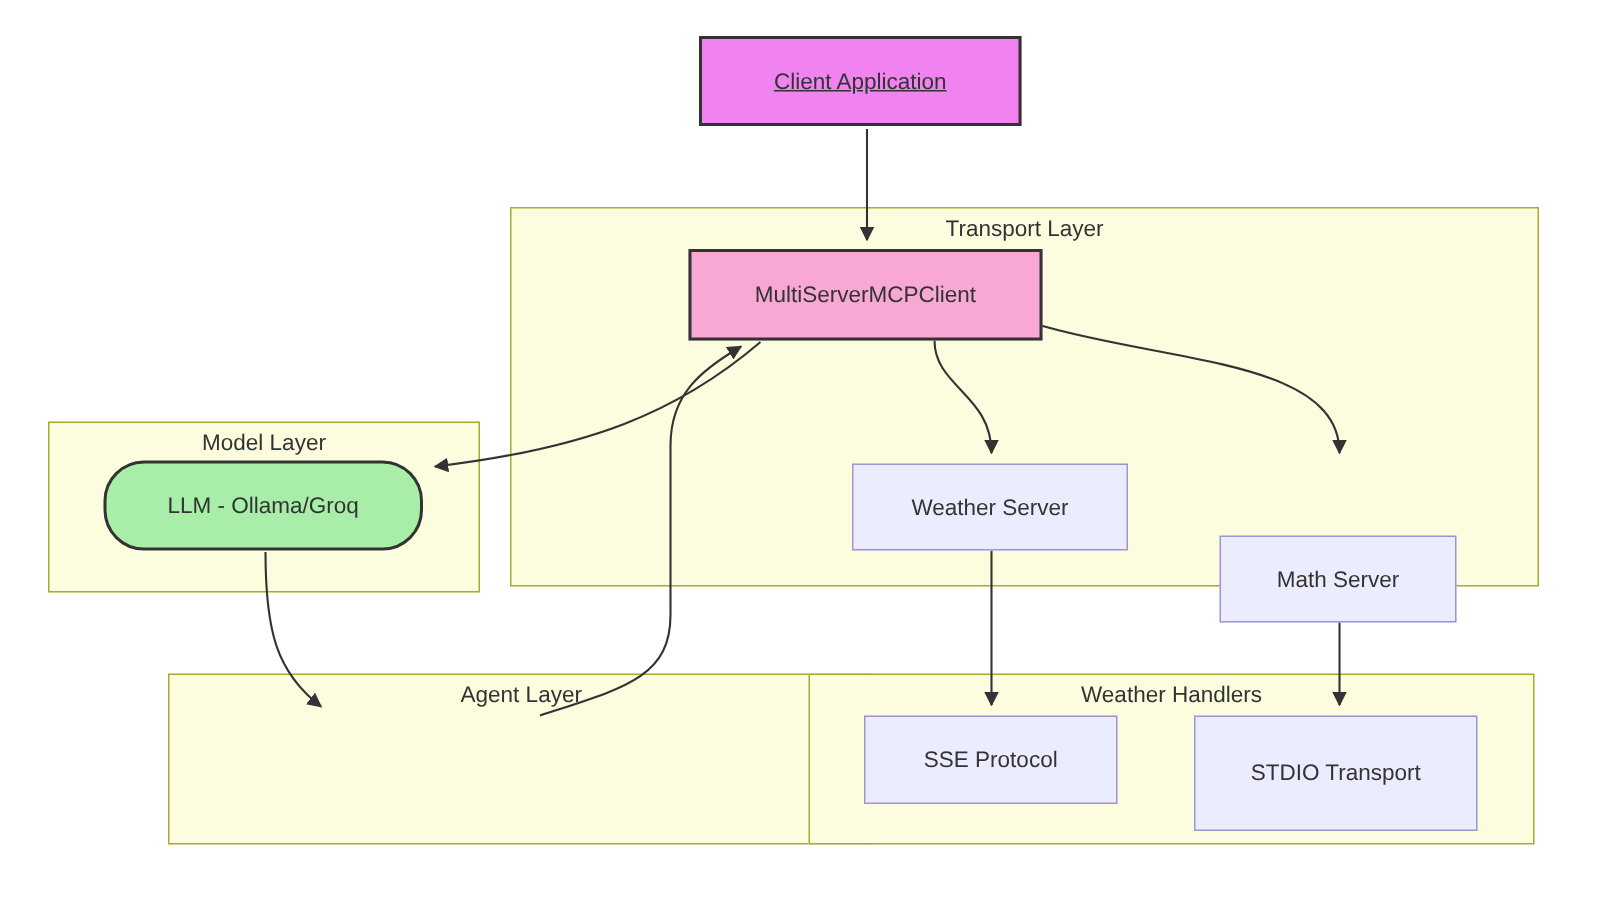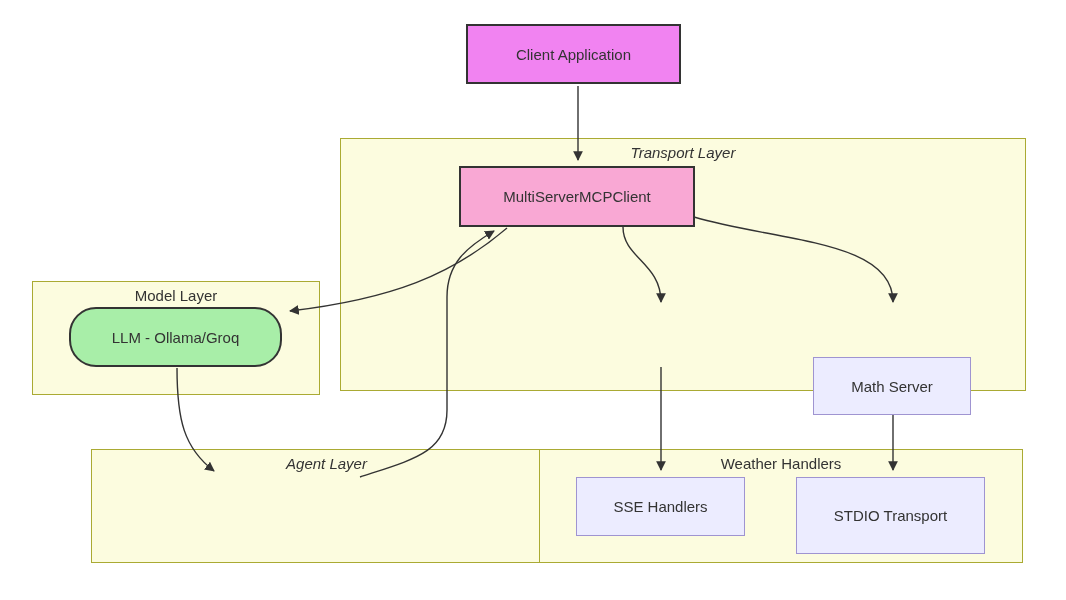--- a/index.html
+++ b/index.html
@@ -53,29 +53,29 @@
   .node.pink-bright { background: #f183f1; }
   .node.pink-light  { background: #f2a9f2; }
   .node.purple      { background: #f9a8d4; }
   .node.green       { background: #a8eea8; }
 </style>
 </head>
 <body>
 
 <div class="canvas">
 
-  <div class="cluster" style="left:340px; top:138px; width:686px; height:253px;font-style:italic;">
+  <div class="cluster" style="left:340px; top:138px; width:686px; height:253px;">
     <div class="cluster-label">Transport Layer</div>
   </div>
 
   <div class="cluster" style="left:32px; top:281px; width:288px; height:114px;">
     <div class="cluster-label">Model Layer</div>
   </div>
 
-  <div class="cluster" style="left:91px; top:449px; width:471px; height:114px;font-style:italic;">
+  <div class="cluster" style="left:112px; top:449px; width:471px; height:114px;">
     <div class="cluster-label">Agent Layer</div>
   </div>
 
   <div class="cluster" style="left:539px; top:449px; width:484px; height:114px;">
     <div class="cluster-label">Weather Handlers</div>
   </div>
 
   <svg class="edges" viewBox="0 0 1066 600" xmlns="http://www.w3.org/2000/svg">
     <defs>
       <marker id="arrow" viewBox="0 0 10 10" refX="9" refY="5" markerWidth="7" markerHeight="7" orient="auto-start-reverse">
@@ -87,39 +87,42 @@
       <path d="M 623 227 C 623 258, 661 263, 661 302" marker-end="url(#arrow)"></path>
       <path d="M 694 217 C 780 242, 893 240, 893 302" marker-end="url(#arrow)"></path>
       <path d="M 507 228 C 452 275, 392 299, 290 311" marker-end="url(#arrow)"></path>
       <path d="M 177 368 C 177 420, 184 448, 214 471" marker-end="url(#arrow)"></path>
       <path d="M 360 477 C 415 459, 447 452, 447 410 L 447 297 C 447 263, 467 247, 494 231" marker-end="url(#arrow)"></path>
       <path d="M 661 367 L 661 470" marker-end="url(#arrow)"></path>
       <path d="M 893 367 L 893 470" marker-end="url(#arrow)"></path>
     </g>
   </svg>
 
-  <div class="node pink-bright dark-border" style="left:466px; top:24px; width:215px; height:60px;">
+  <div class="node pink-bright dark-border" style="left:466px; top:24px; width:215px; height:60px;text-decoration:underline;">
     <span>Client Application</span>
   </div>
 
   <div class="node purple dark-border" style="left:459px; top:166px; width:236px; height:61px;">
     <span>MultiServerMCPClient</span>
   </div>
 
+  <div class="node lavender" style="left:568px; top:309px; width:184px; height:58px;">
+    <span>Weather Server</span>
+  </div>
 
   <div class="node lavender" style="left:813px; top:309px; width:158px; height:58px;margin-top:48px;">
     <span>Math Server</span>
   </div>
 
   <div class="node green dark-border" style="left:69px; top:307px; width:213px; height:60px;border-radius:27px;">
     <span>LLM - Ollama/Groq</span>
   </div>
 
 
   <div class="node lavender" style="left:576px; top:477px; width:169px; height:59px;">
-    <span>SSE Handlers</span>
+    <span>SSE Protocol</span>
   </div>
 
   <div class="node lavender" style="left:796px; top:477px; width:189px; height:77px;">
     <span>STDIO Transport</span>
   </div>
 
 </div>
 
 </body></html>

